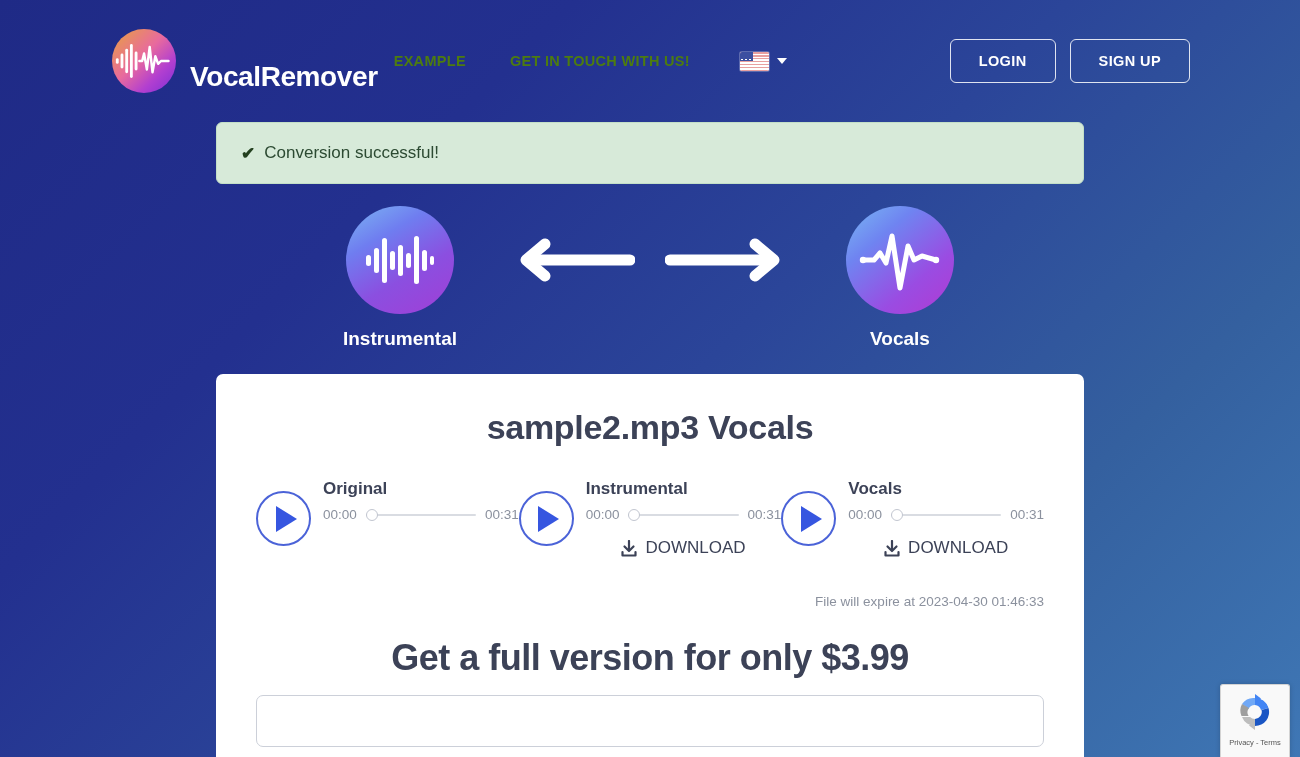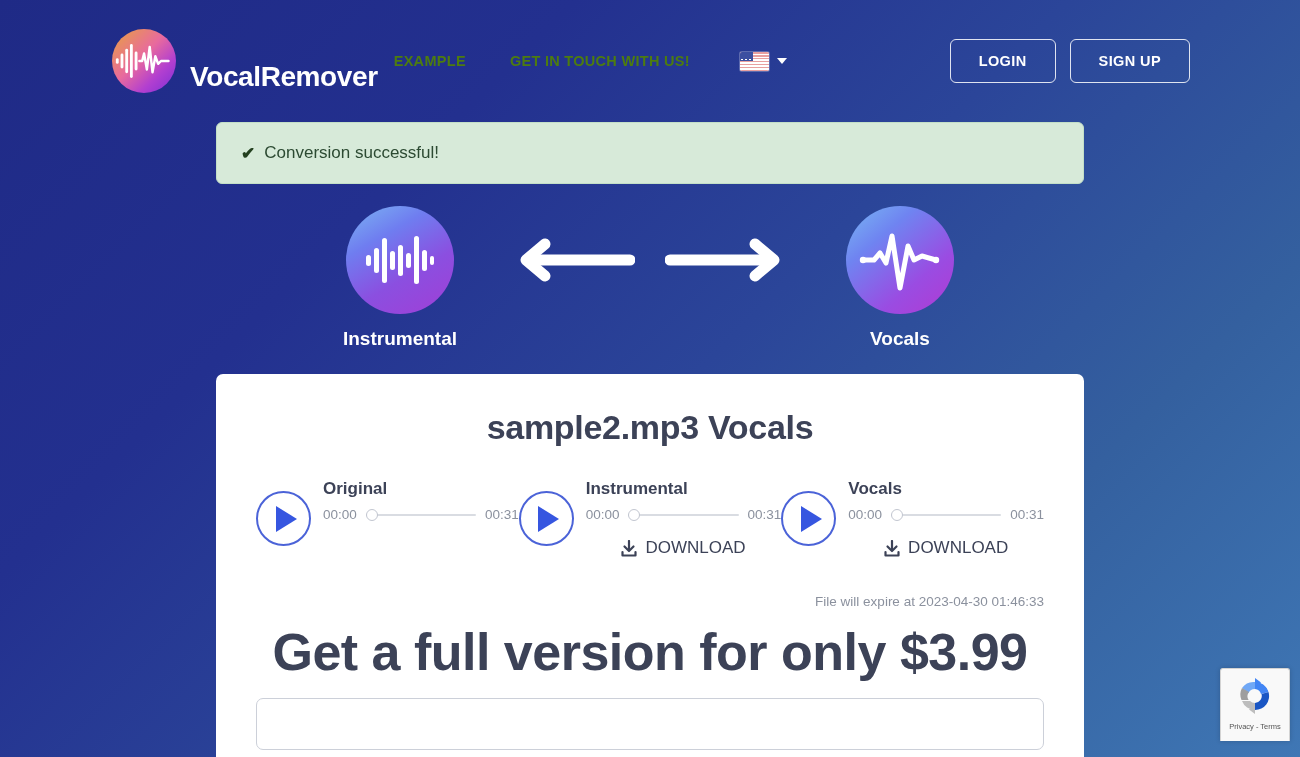--- a/index.html
+++ b/index.html
@@ -316,44 +316,44 @@
   .expire {
     text-align: right;
     color: #8b919e;
     font-size: 13.5px;
     margin-top: 36px;
   }
 
   .promo-title {
     text-align: center;
     color: #3c4257;
-    font-size: 52px;
-    font-weight: bold;
-    margin-top: 13px;
+    font-size: 36px;
+    font-weight: bold;
+    margin-top: 28px;
     letter-spacing: -0.5px;
   }
   .promo-sub {
     text-align: center;
     color: #7c828f;
     font-size: 18px;
     margin-top: 16px;
   }
   .pay-select {
     margin-top: 16px;
     height: 52px;
     border: 1px solid #ccd0d9;
     border-radius: 7px;
     background: #ffffff;
   }
 
   
   .recaptcha {
     position: absolute;
     right: 10px;
-    bottom: 16px;
+    bottom: 0px;
     width: 70px;
     height: 73px;
     background: #f9f9f9;
     border: 1px solid #d3d3d3;
     border-bottom: none;
     border-radius: 3px 3px 0 0;
     box-shadow: 0 0 5px rgba(0,0,0,.18);
     display: flex;
     flex-direction: column;
     align-items: center;

